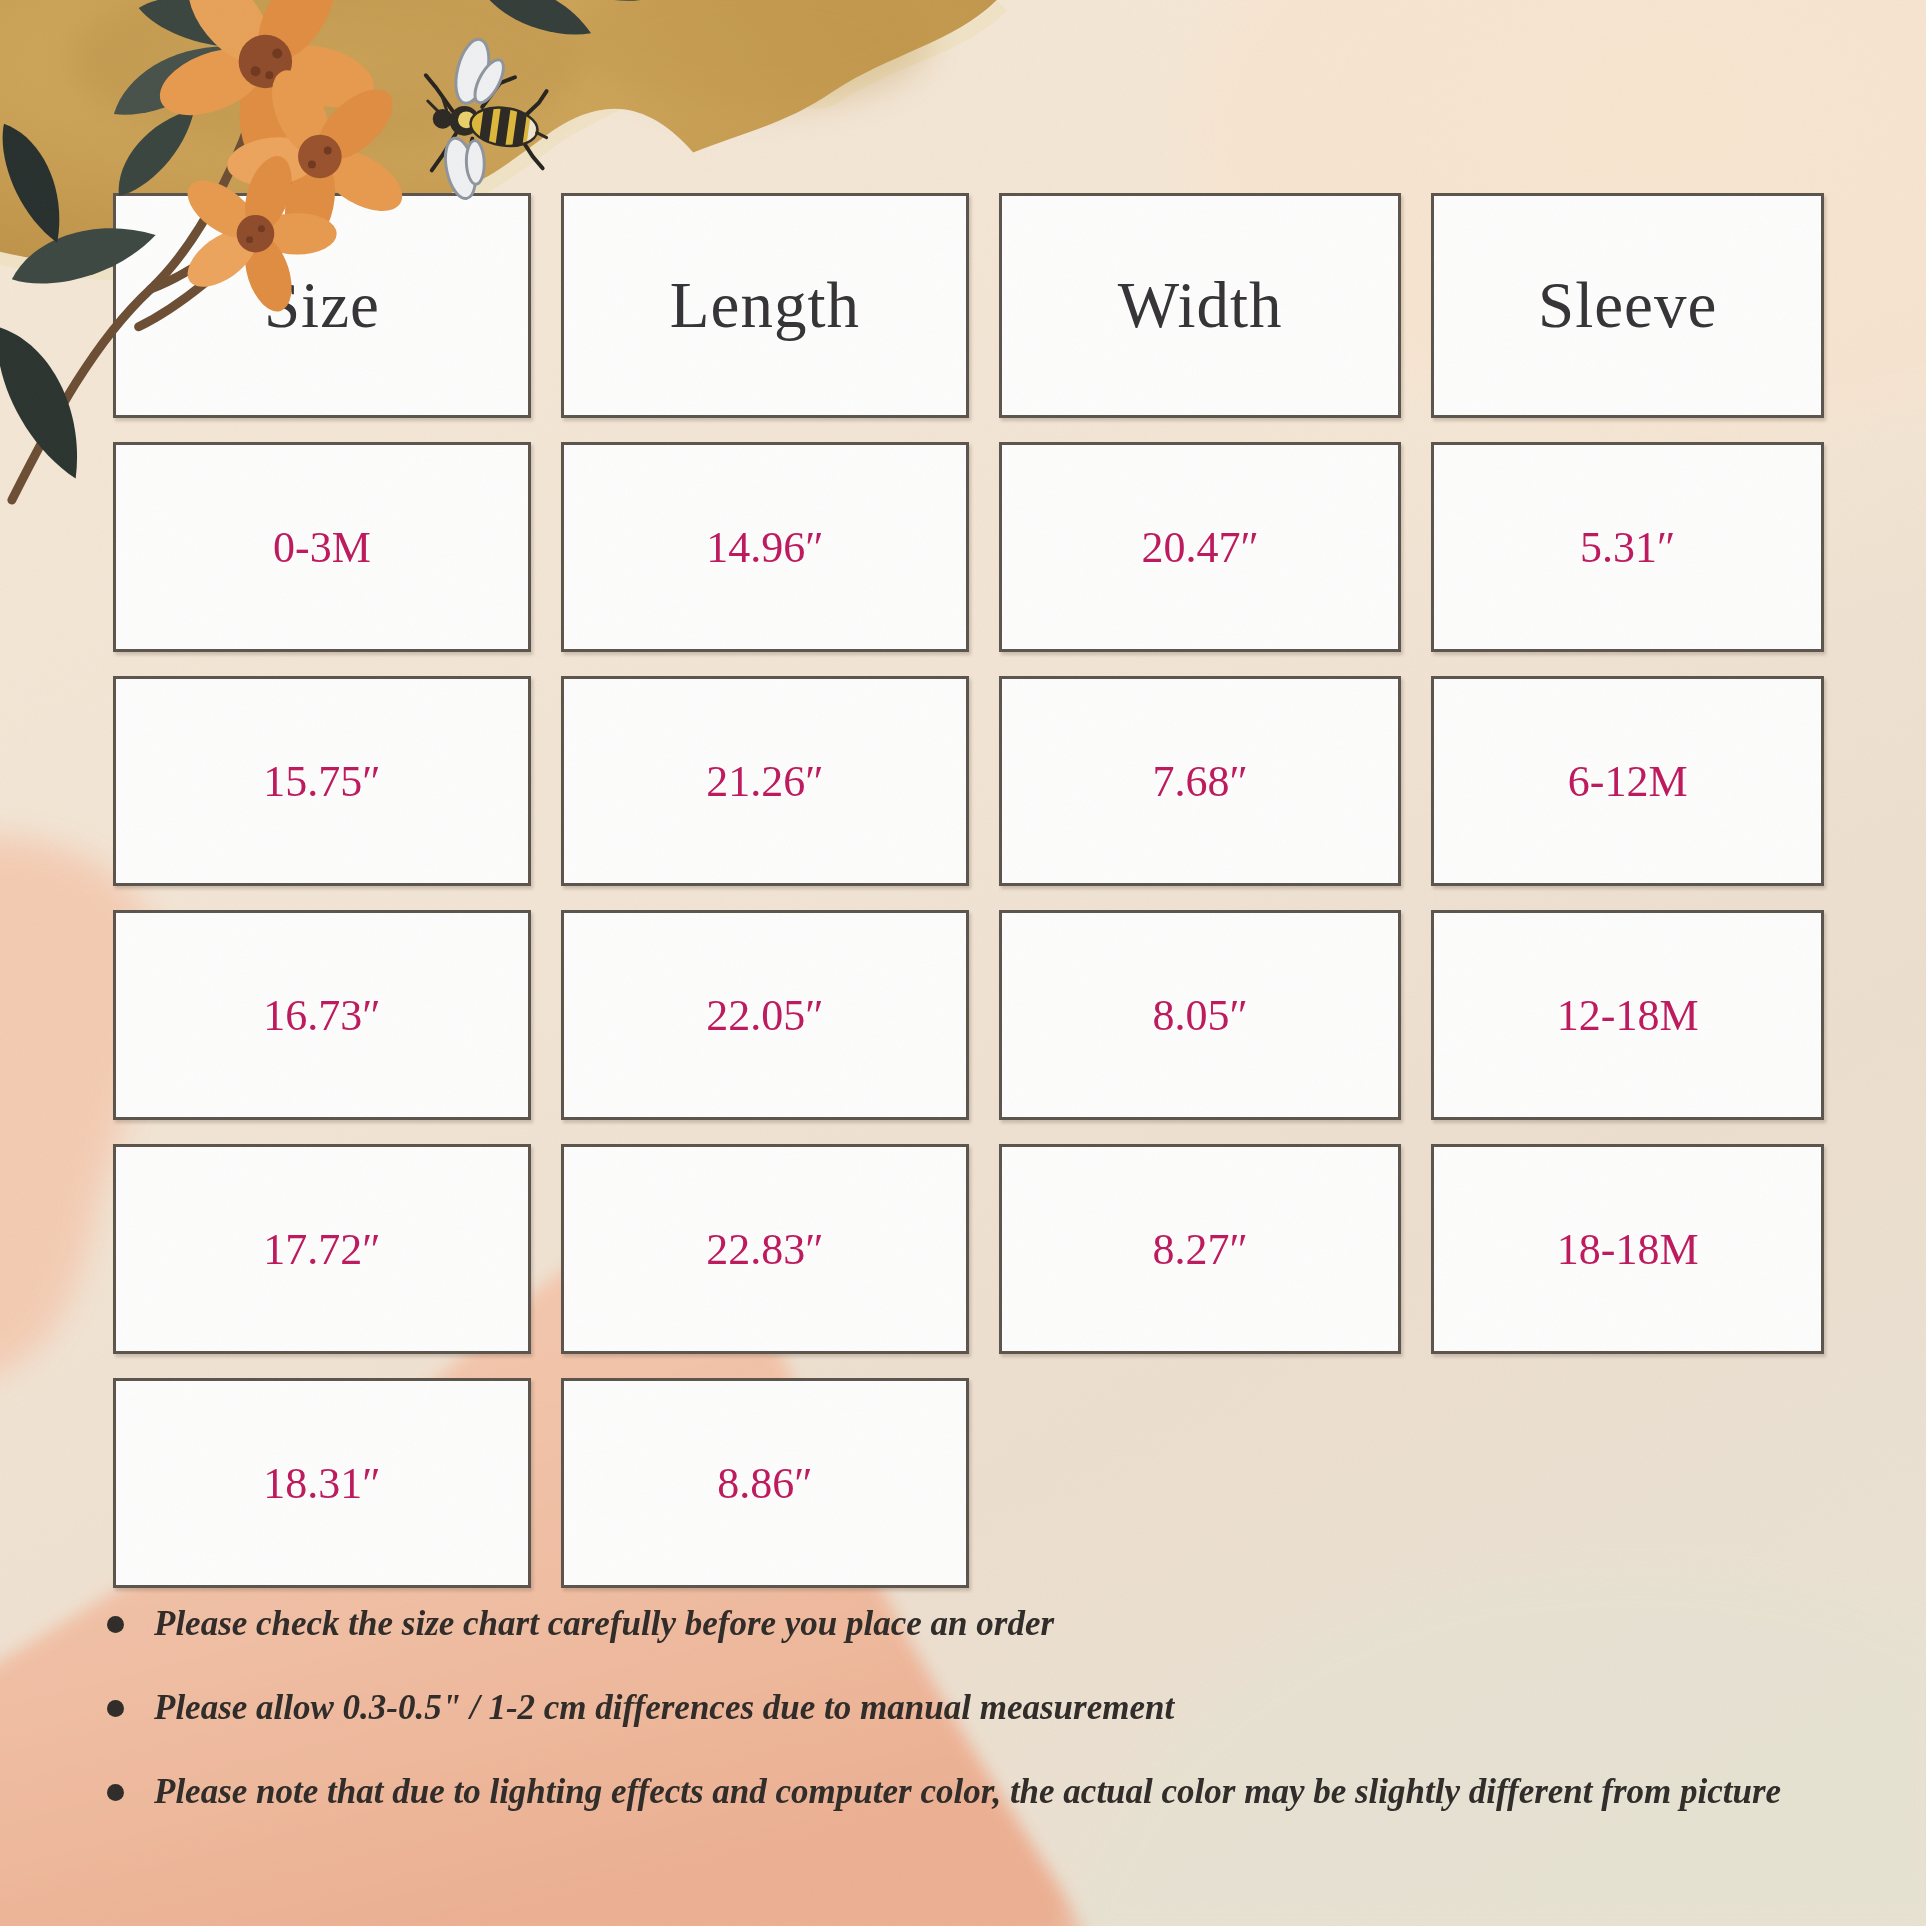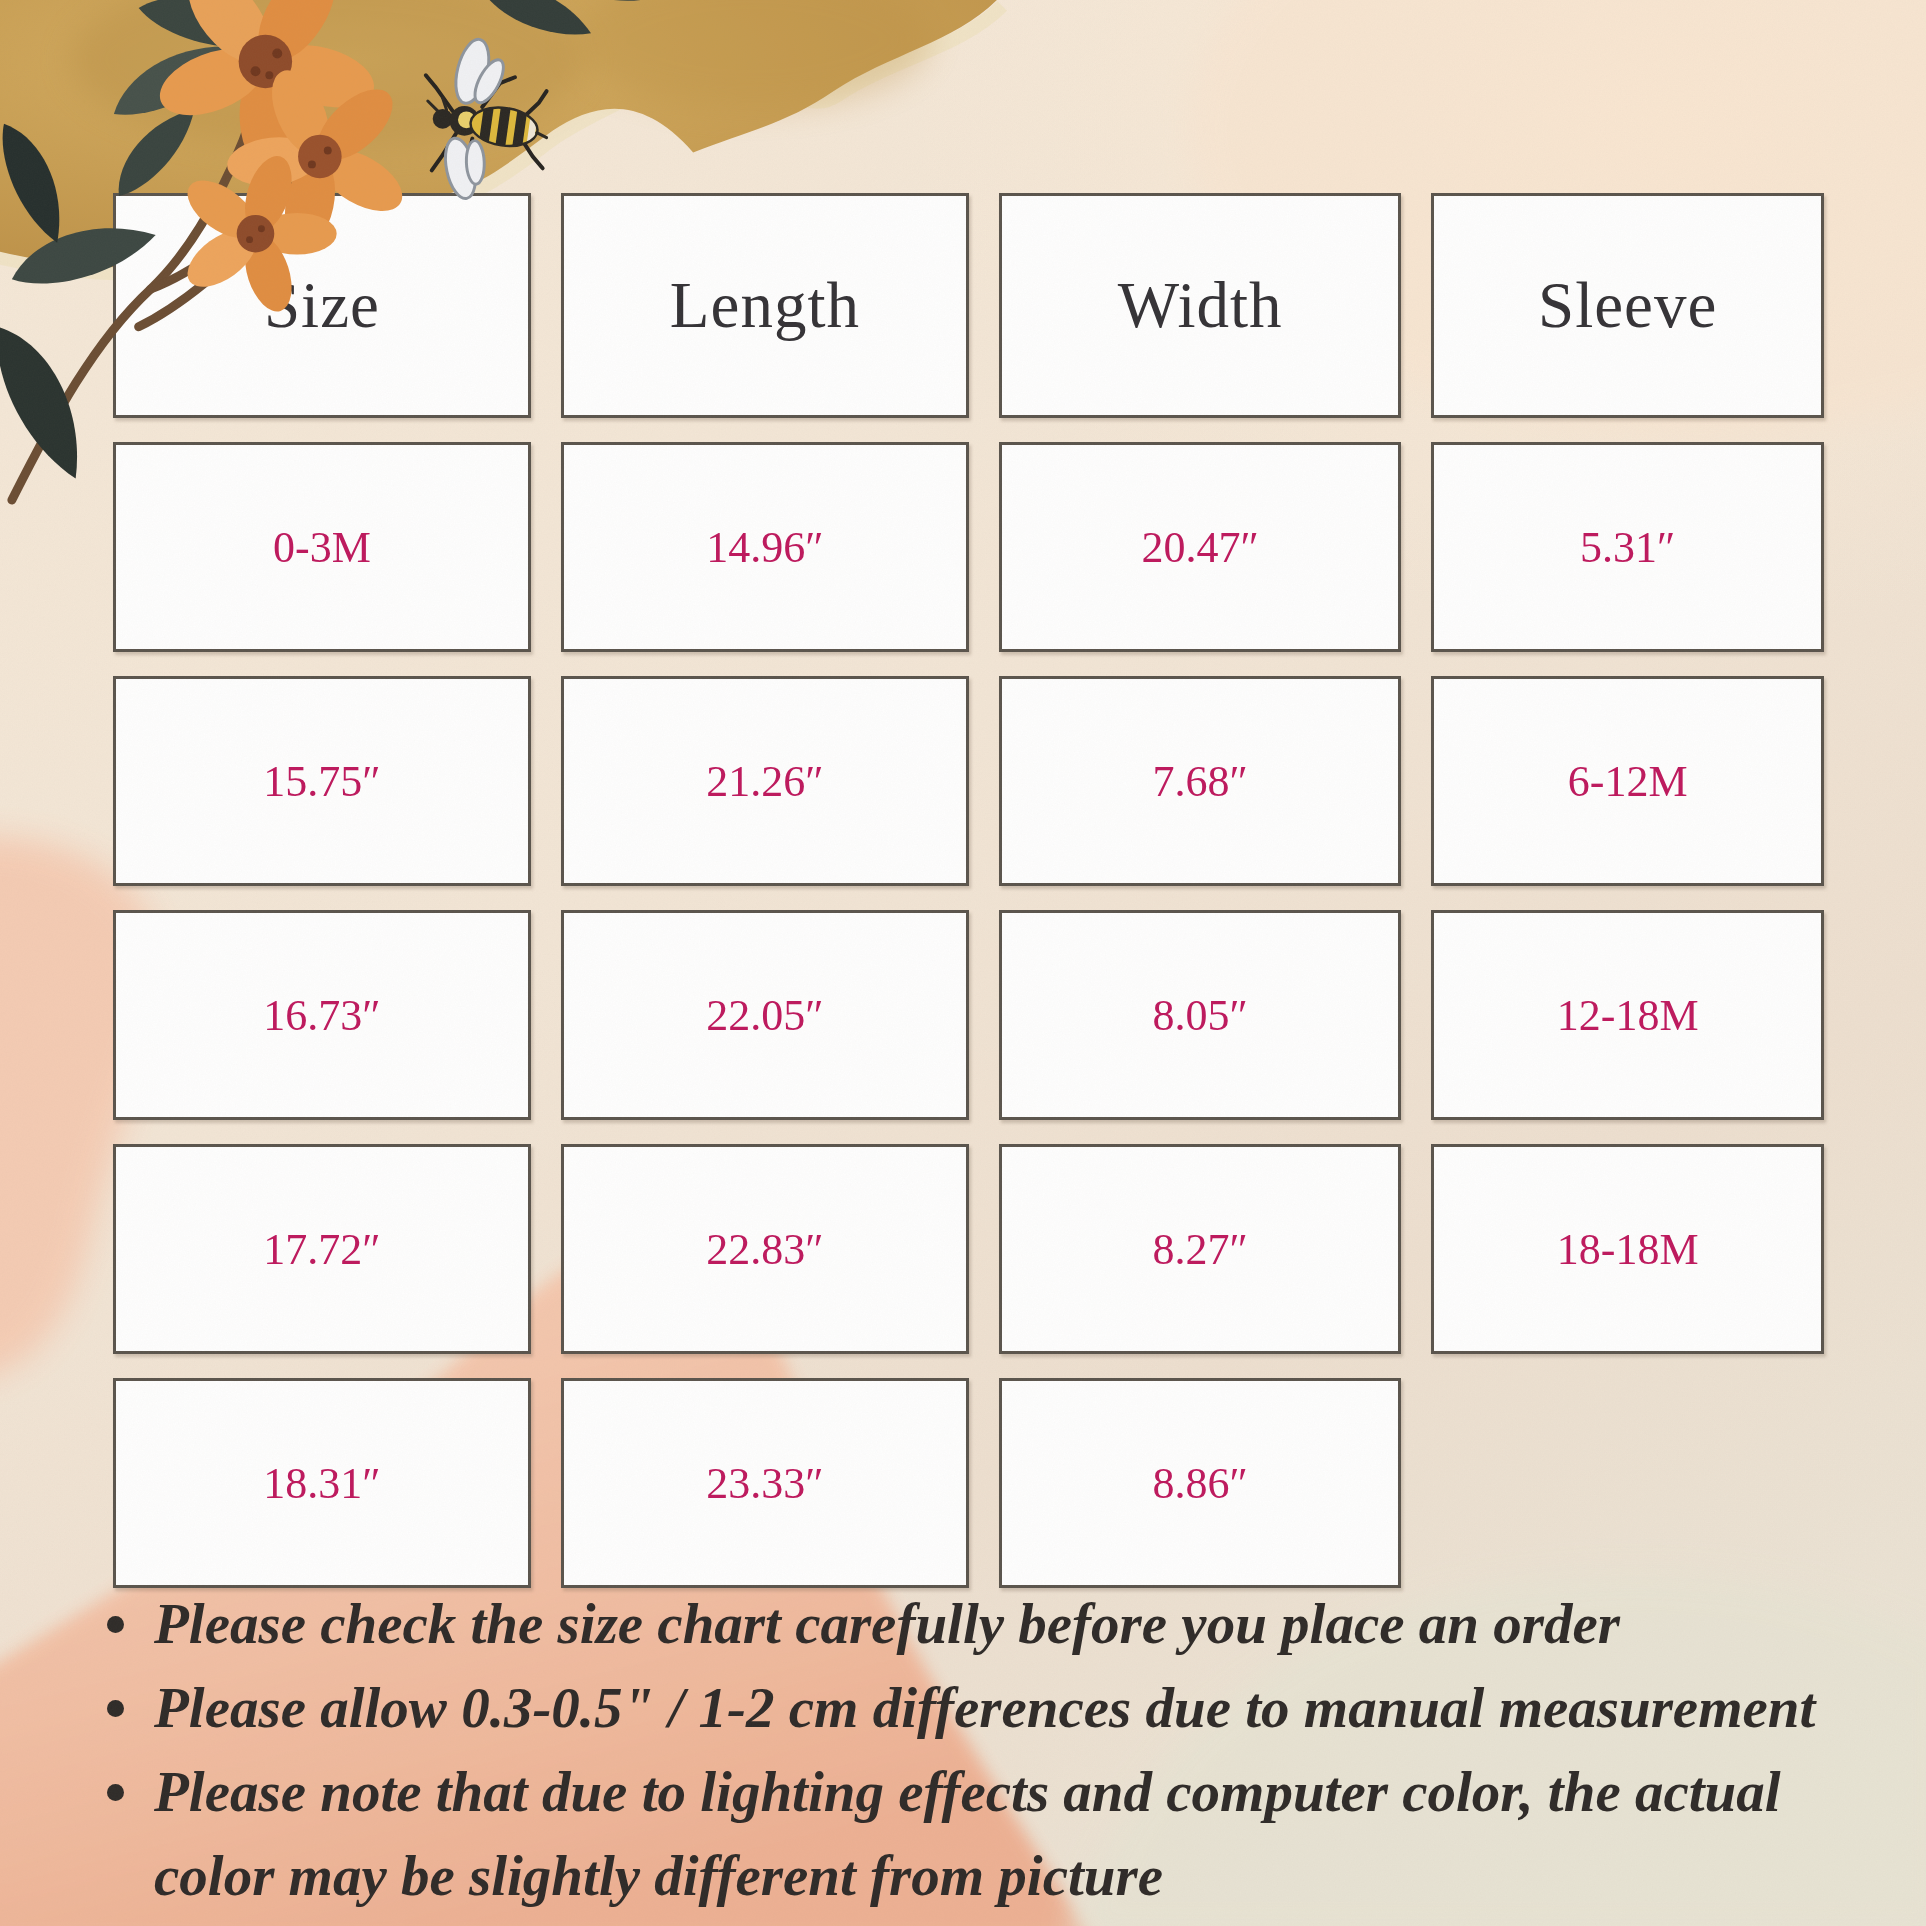--- a/index.html
+++ b/index.html
@@ -31,21 +31,21 @@
     background:#fefefe;border:3px solid #5a544c;
     display:flex;align-items:center;justify-content:center;
     box-shadow:2px 3px 3px rgba(110,95,75,.28);
   }
   .cell.head{font-size:65px;letter-spacing:1px;color:#343236;}
   .cell.val{font-size:44px;color:#be185d;margin-top:10px;}
 
   .notes{
     position:absolute;z-index:2;left:97px;right:57px;top:1582px;
     list-style:none;margin:0;padding:0;
-    font-style:italic;font-weight:700;font-size:57px;line-height:84px;color:#2e2a28;
+    font-style:italic;font-weight:700;font-size:35px;line-height:84px;color:#2e2a28;
     font-family:"Liberation Serif",serif;
   }
   .note{display:flex;align-items:flex-start;}
   .dot{flex:0 0 auto;width:17px;height:17px;border-radius:50%;background:#2e2b28;margin:34px 30px 0 10px;}
   .note-text{flex:1;}
 </style>
 </head>
 <body>
 
 <div class="page">
@@ -105,21 +105,20 @@
     <div class="cell val">22.05″</div>
     <div class="cell val">8.05″</div>
 
     <div class="cell val">12-18M</div>
     <div class="cell val">17.72″</div>
     <div class="cell val">22.83″</div>
     <div class="cell val">8.27″</div>
 
     <div class="cell val">18-18M</div>
     <div class="cell val">18.31″</div>
-    <div class="cell val">23.33″</div>
     <div class="cell val">8.86″</div>
   </div>
 
   <ul class="notes">
     <li class="note">
       <span class="dot"></span>
       <span class="note-text">Please check the size chart carefully before you place an order</span>
     </li>
     <li class="note">
       <span class="dot"></span>

